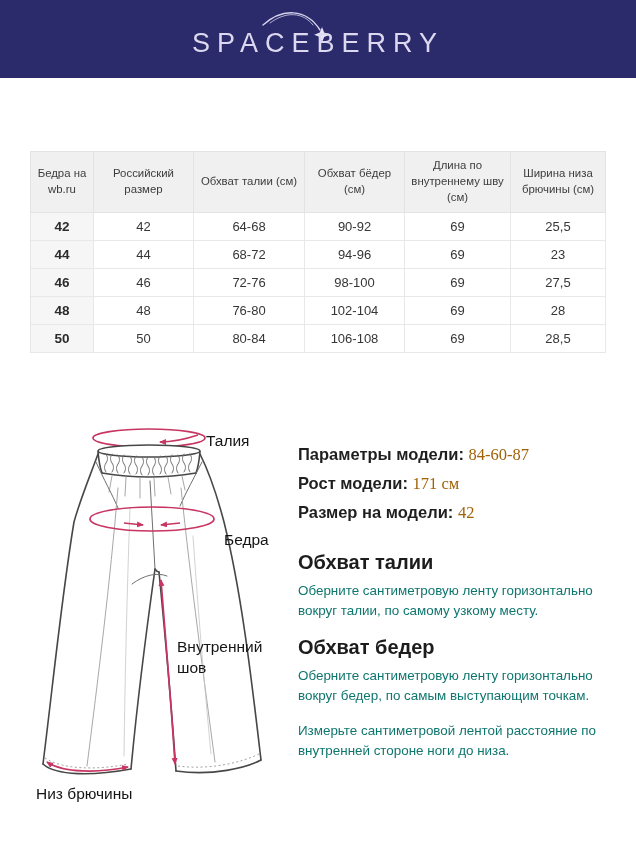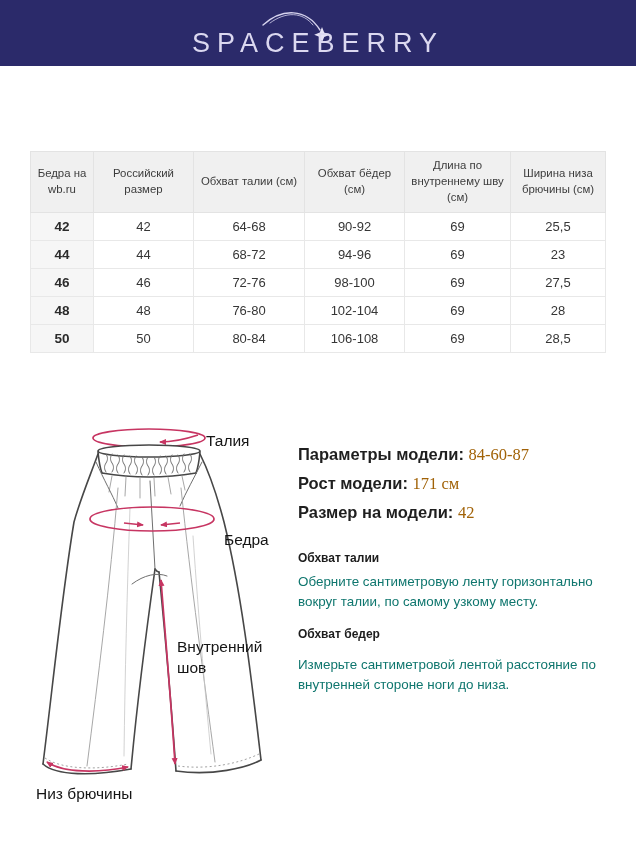--- a/index.html
+++ b/index.html
@@ -1,20 +1,20 @@
 <!DOCTYPE html>
 <html><head>
 <meta charset="utf-8">
 <style>
   html,body{margin:0;padding:0;background:#ffffff;}
   body{width:636px;height:848px;position:relative;font-family:"Liberation Sans",sans-serif;overflow:hidden;}
   .stage{position:absolute;left:0;top:0;width:636px;height:848px;background:#ffffff;}
 
   
-  .brand-header{position:absolute;left:0;top:0;width:636px;height:66px;background:#2b2a6a;}
+  .brand-header{position:absolute;left:0;top:0;width:636px;height:78px;background:#2b2a6a;}
   .brand-header svg{position:absolute;left:0;top:0;}
 
   
   .size-table{position:absolute;left:30px;top:151px;width:575px;border-collapse:collapse;table-layout:fixed;}
   .size-table th{height:52px;background:#f0f0f0;font-size:11.4px;font-weight:400;color:#3c3c3c;
     text-align:center;vertical-align:middle;padding:4px 5px;line-height:1.4;border:1px solid #e3e3e3;}
   .size-table td{height:25px;font-size:13px;font-weight:400;color:#363636;text-align:center;
     vertical-align:middle;border:1px solid #e8e8e8;background:#ffffff;}
   .size-table td:first-child{background:#f6f6f6;font-weight:700;font-size:13.5px;color:#2b2b2b;}
 
@@ -30,21 +30,21 @@
   .diagram-label{position:absolute;font-size:15.5px;font-weight:500;color:#151515;white-space:nowrap;}
   .diagram-label.wrap{white-space:normal;line-height:1.35;}
 
   
   .info-col{position:absolute;left:298px;top:444px;width:330px;}
   .param-line{font-size:16.5px;line-height:20px;margin:0 0 8px 0;color:#2a2a2a;}
   .param-line .lbl{font-weight:700;color:#1f1f1f;}
   .param-line .val{font-weight:400;color:#a16207;font-family:Liberation Serif, serif;}
   .guide-section{margin-top:14px;}
   .guide-section.first{margin-top:28px;}
-  .guide-section h3{margin:0;font-size:12px;font-weight:700;color:#1c1c1c;}
+  .guide-section h3{margin:0;font-size:20px;font-weight:700;color:#1c1c1c;}
   .guide-section p{margin:7px 0 0 0;font-size:13.4px;line-height:1.52;color:#0f766e;width:322px;}
 </style>
 </head>
 <body>
 
 <div class="stage">
 
   <div class="brand-header">
     <svg width="636" height="78" viewBox="0 0 636 78">
 
@@ -193,20 +193,21 @@
 
     <div>
 
         <div class="guide-section first">
           <h3>Обхват талии</h3>
           <p>Оберните сантиметровую ленту горизонтально вокруг талии, по самому узкому месту.</p>
         </div>
 
         <div class="guide-section">
           <h3>Обхват бедер</h3>
+          <p>Оберните сантиметровую ленту горизонтально вокруг бедер, по самым выступающим точкам.</p>
         </div>
 
         <div class="guide-section">
           <p>Измерьте сантиметровой лентой расстояние по внутренней стороне ноги до низа.</p>
         </div>
       </div>
   </div>
 
 </div>
 

